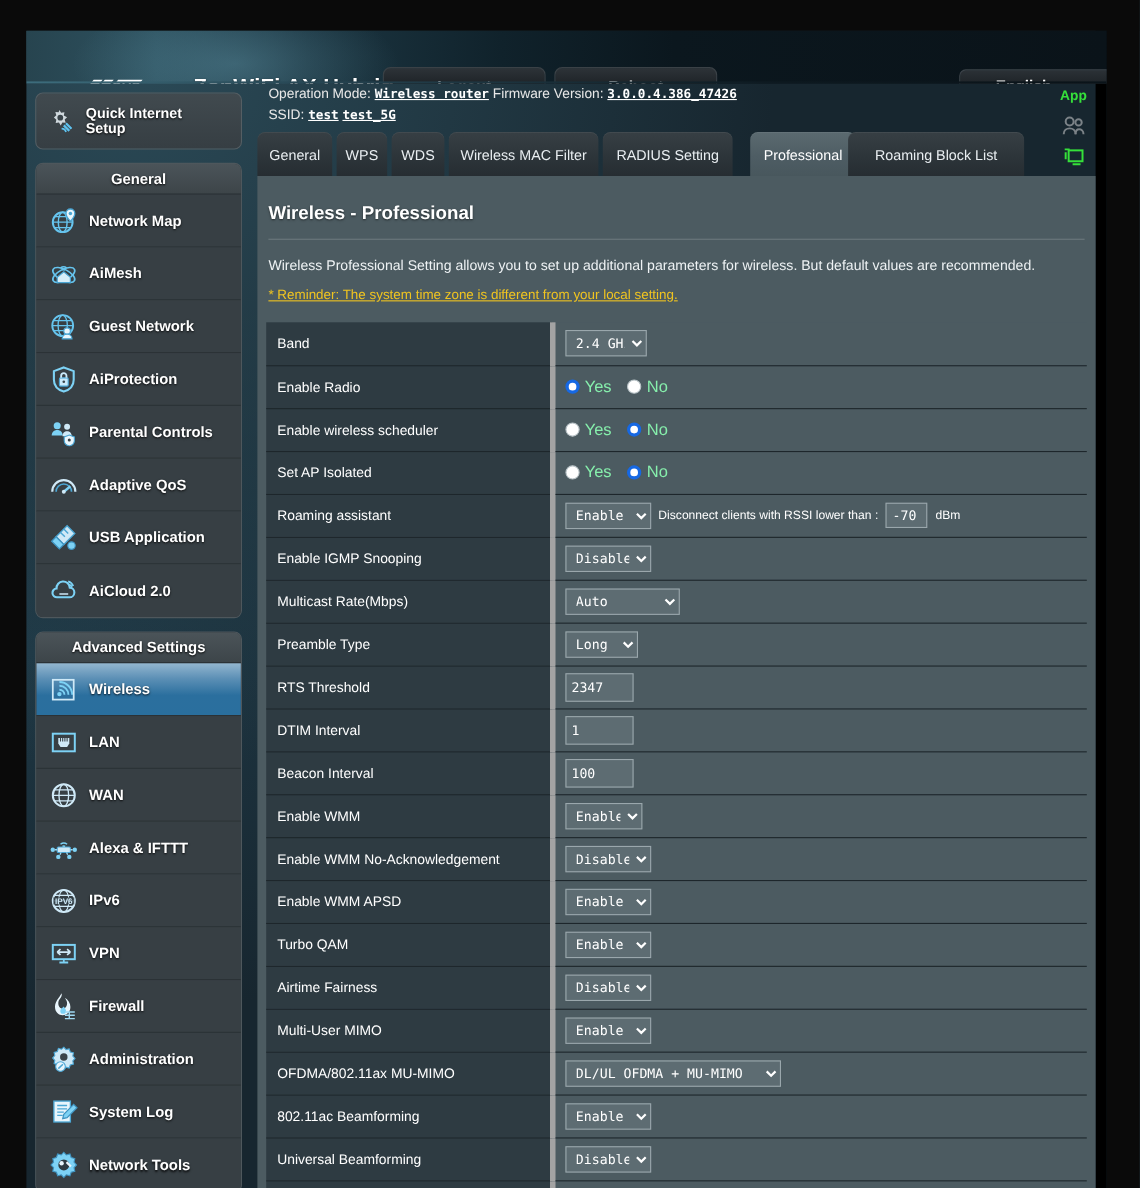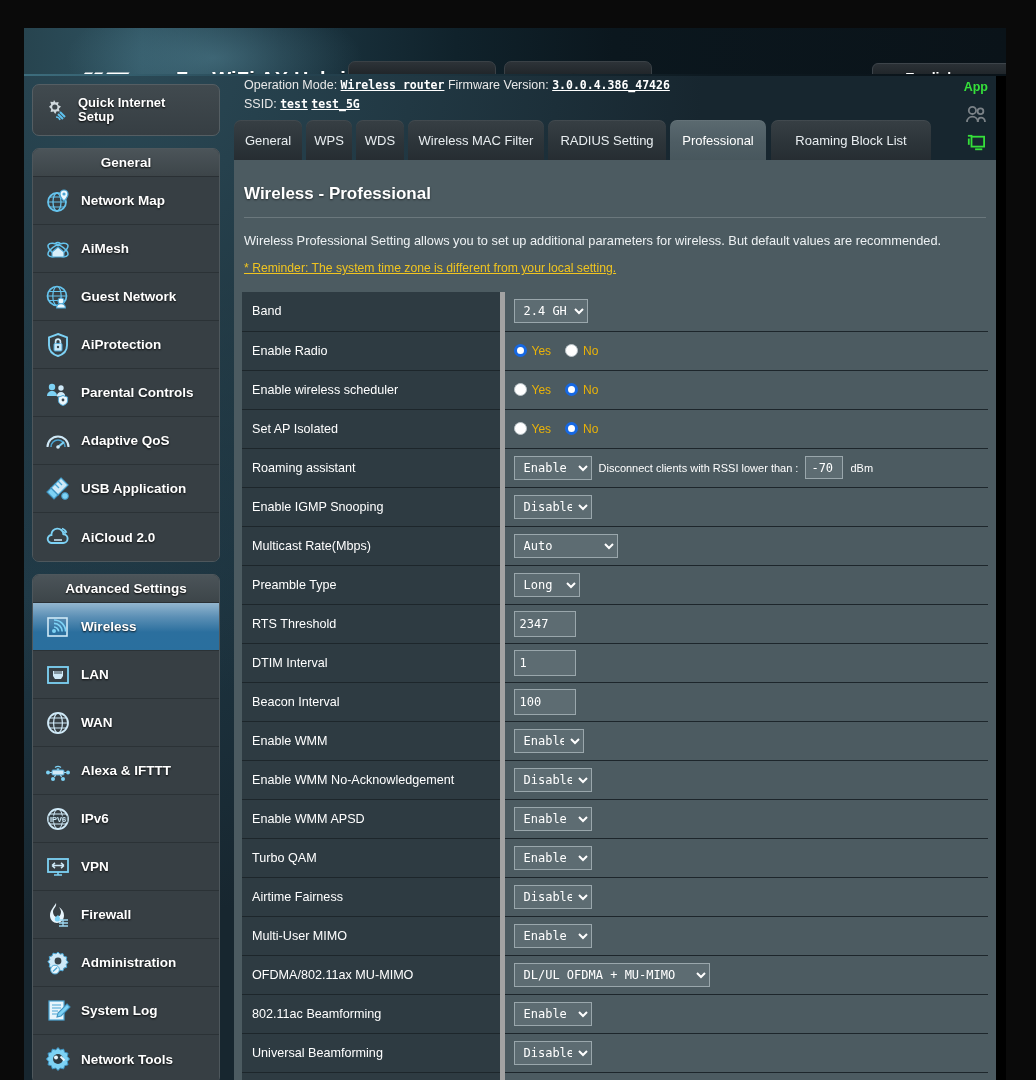--- a/index.html
+++ b/index.html
@@ -149,21 +149,21 @@
   .inline-txt { color:#ffffff; font-size:11px; }
 
   
   .radio-grp { display:flex; align-items:center; gap:14px; }
   .radio-item { display:flex; align-items:center; gap:5px; cursor:pointer; }
   .rd {
     width:13px; height:13px; border-radius:50%;
     background:#ffffff; border:1px solid #b9c3c7; display:block; position:relative;
   }
   .rd.on { background:#ffffff; border:3px solid #1668e3; }
-  .radio-item span { color:#eab308; font-size:12px; }
+  .radio-item span { color:#86efac; font-size:15px; }
 
   
   .sidebar { position:absolute; left:32px; top:84px; width:188px; }
   .qis {
     width:188px; height:52px;
     background: linear-gradient(180deg,#414a4f 0%,#363e43 100%);
     border:1px solid #555e63; border-radius:7px;
     display:flex; align-items:center; padding-left:10px; gap:9px; cursor:pointer;
   }
   .qis .txt { color:#ffffff; font-size:13px; font-weight:bold; line-height:14px; text-shadow:0 1px 2px #000; }
@@ -251,21 +251,21 @@
       </svg>
     </div>
   </div>
 
   <div class="tabbar">
     <div class="tab" style="left:0px;width:68px">General</div>
     <div class="tab" style="left:72px;width:46px">WPS</div>
     <div class="tab" style="left:122px;width:48px">WDS</div>
     <div class="tab" style="left:174px;width:136px">Wireless MAC Filter</div>
     <div class="tab" style="left:314px;width:118px">RADIUS Setting</div>
-    <div class="tab active" style="left:436px;width:96px">Professional</div>
+    <div class="tab active" style="left:448px;width:96px">Professional</div>
     <div class="tab" style="left:537px;width:160px">Roaming Block List</div>
   </div>
 
   <div class="content">
     <div class="panel-inner">
       <div class="page-title">Wireless - Professional</div>
       <div class="title-rule"></div>
       <div class="desc">Wireless Professional Setting allows you to set up additional parameters for wireless. But default values are recommended.</div>
       <div class="reminder">* Reminder: The system time zone is different from your local setting.</div>
 

